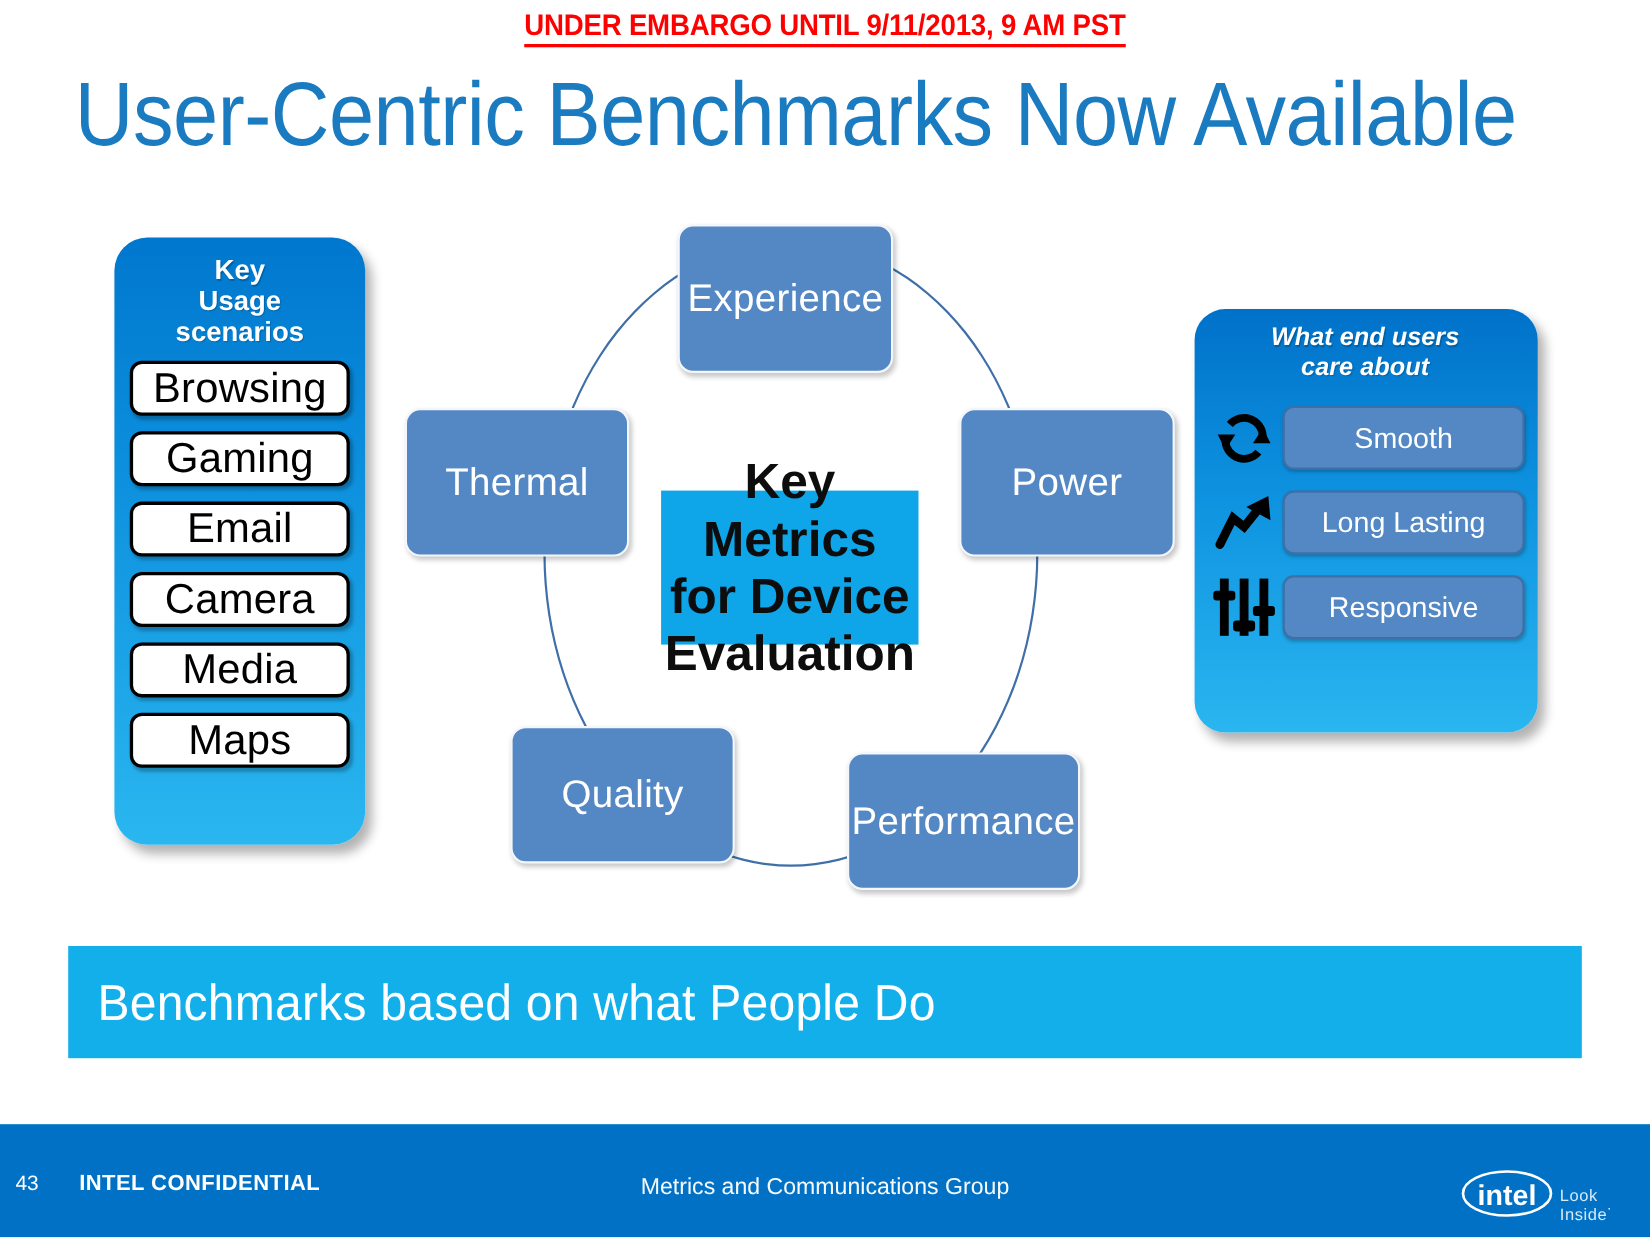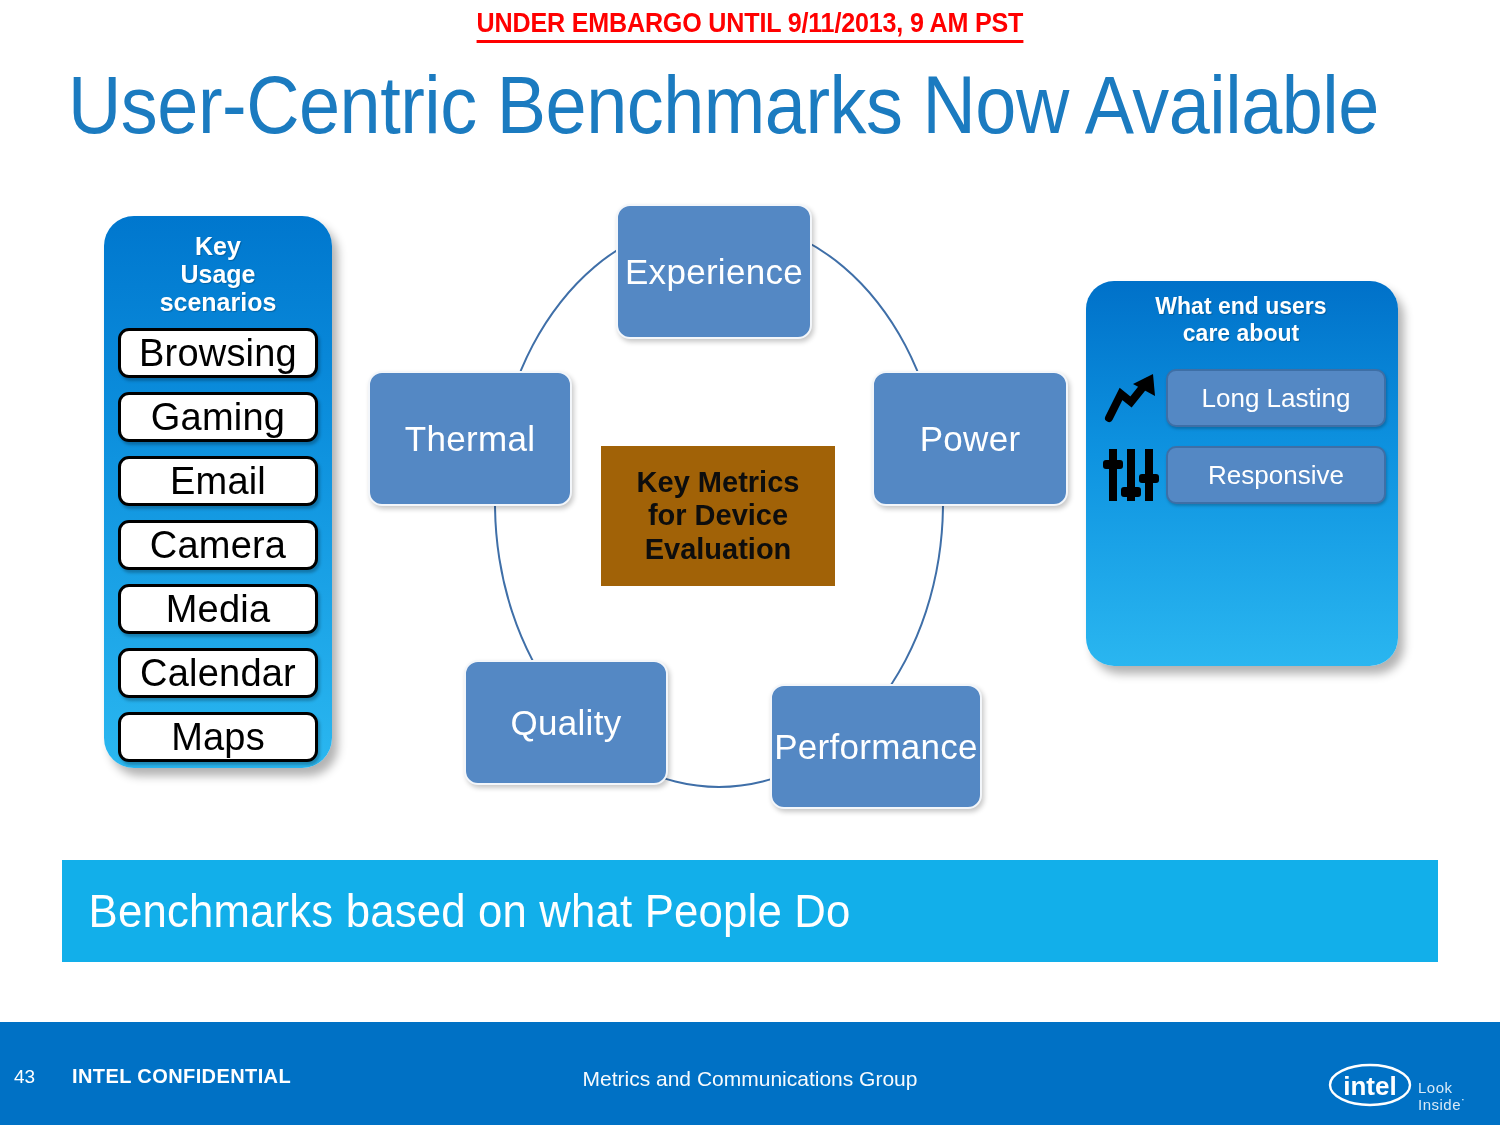--- a/index.html
+++ b/index.html
@@ -135,24 +135,24 @@
   .node-performance{ left: 410px; top: 494px; width: 212px; height: 125px; }
   .node-quality    { left: 104px; top: 470px; width: 204px; height: 125px; }
   .node-thermal    { left: 8px;   top: 181px; width: 204px; height: 135px; }
 
   .center-box {
     position: absolute;
     left: 241px;
     top: 256px;
     width: 234px;
     height: 140px;
-    background: #a16207;
+    background: #0ea5e9;
     color: #0d0d0d;
     font-family: "Liberation Sans Narrow", "Liberation Sans", sans-serif;
-    font-size: 29px;
+    font-size: 45px;
     font-weight: bold;
     line-height: 1.16;
     display: flex;
     align-items: center;
     justify-content: center;
     text-align: center;
     box-sizing: border-box;
     z-index: 3;
   }
   .center-box div { width: 100%; }
@@ -171,20 +171,21 @@
     padding: 12px 12px 12px 10px;
   }
   .right-panel-title {
     color: #ffffff;
     font-size: 23px;
     font-weight: bold;
     text-align: center;
     line-height: 1.18;
     margin: 0 0 22px 0;
     text-shadow: 1px 1px 1px rgba(0,0,0,0.22);
+    font-style: italic;
   }
   .care-row {
     display: flex;
     align-items: center;
     margin-bottom: 19px;
     height: 58px;
   }
   .care-row:last-child { margin-bottom: 0; }
   .care-icon {
     width: 70px;
@@ -319,23 +320,20 @@
     <div class="scenario">
         <span>Email</span>
       </div>
     <div class="scenario">
         <span>Camera</span>
       </div>
     <div class="scenario">
         <span>Media</span>
       </div>
     <div class="scenario">
-        <span>Calendar</span>
-      </div>
-    <div class="scenario">
         <span>Maps</span>
       </div>
   </div>
 
   <div class="cycle">
     <div class="cycle-ring"></div>
 
     <div class="node node-experience">
       <span>Experience</span>
     </div>
@@ -360,20 +358,33 @@
       </div>
     </div>
   </div>
 
   <div class="right-panel">
     <div class="right-panel-title">
       <div>What end users</div>
       <div>care about</div>
     </div>
 
+    <div class="care-row">
+      <div class="care-icon">
+        <svg width="56" height="54" viewBox="0 0 56 54" aria-hidden="true">
+          <path d="M11,30 A17,17 0 0 0 41,40" fill="none" stroke="#000" stroke-width="7" stroke-linecap="butt"></path>
+          <path d="M45,26 A17,17 0 0 0 15,15" fill="none" stroke="#000" stroke-width="7" stroke-linecap="butt"></path>
+          <polygon points="4,24 20,24 11,38" fill="#000"></polygon>
+          <polygon points="52,32 36,32 45,18" fill="#000"></polygon>
+        </svg>
+      </div>
+      <div class="care-box">
+        <span>Smooth</span>
+      </div>
+    </div>
 
     <div class="care-row">
       <div class="care-icon">
         <svg width="56" height="52" viewBox="0 0 56 52" aria-hidden="true">
           <path d="M6,46 L18,22 L28,30 L44,10" fill="none" stroke="#000" stroke-width="8" stroke-linecap="round" stroke-linejoin="miter"></path>
           <polygon points="50,2 52,24 30,12" fill="#000"></polygon>
         </svg>
       </div>
       <div class="care-box">
         <span>Long Lasting</span>

